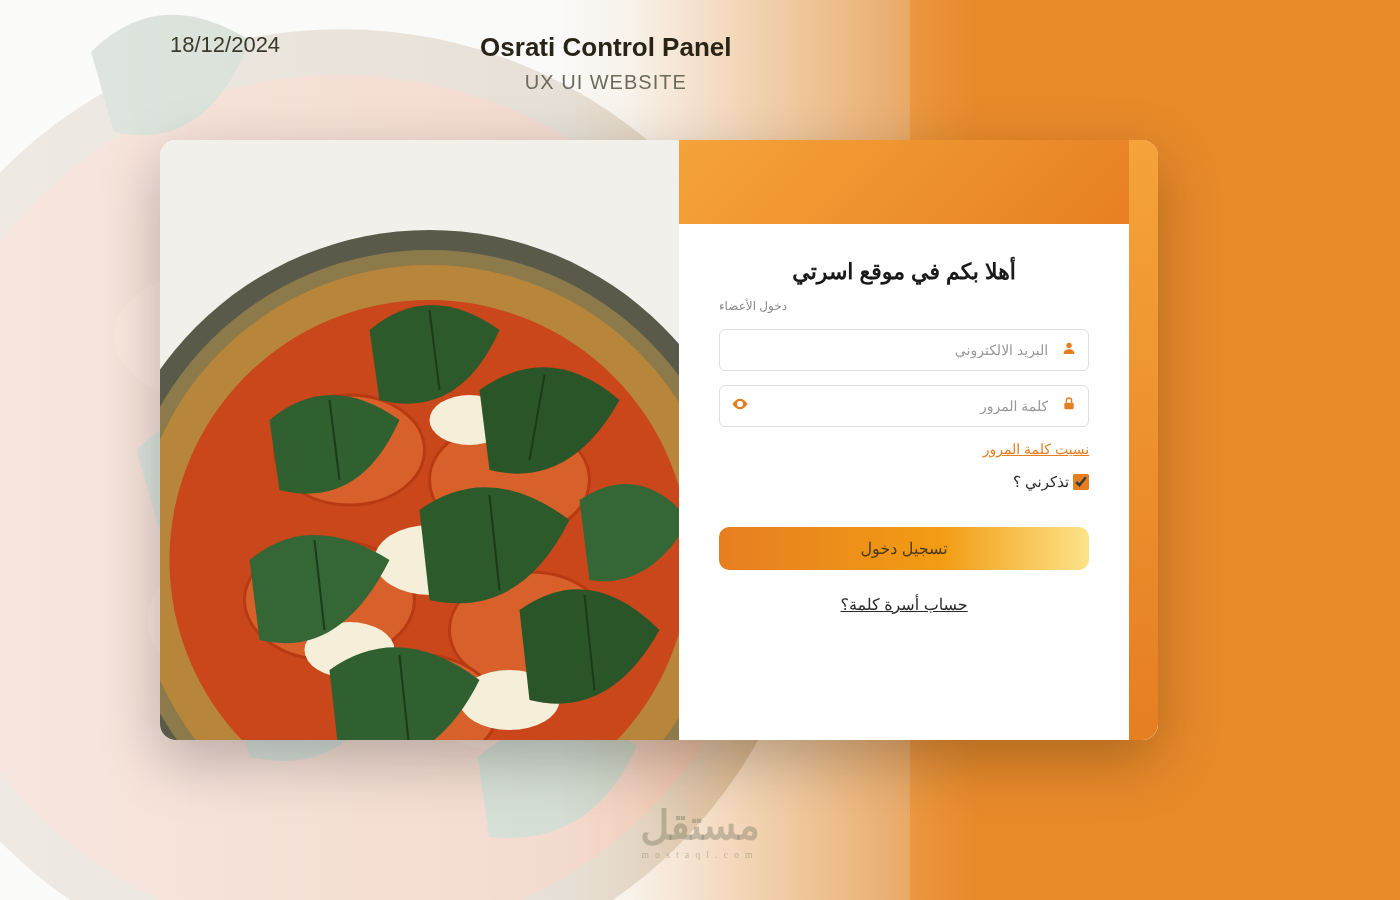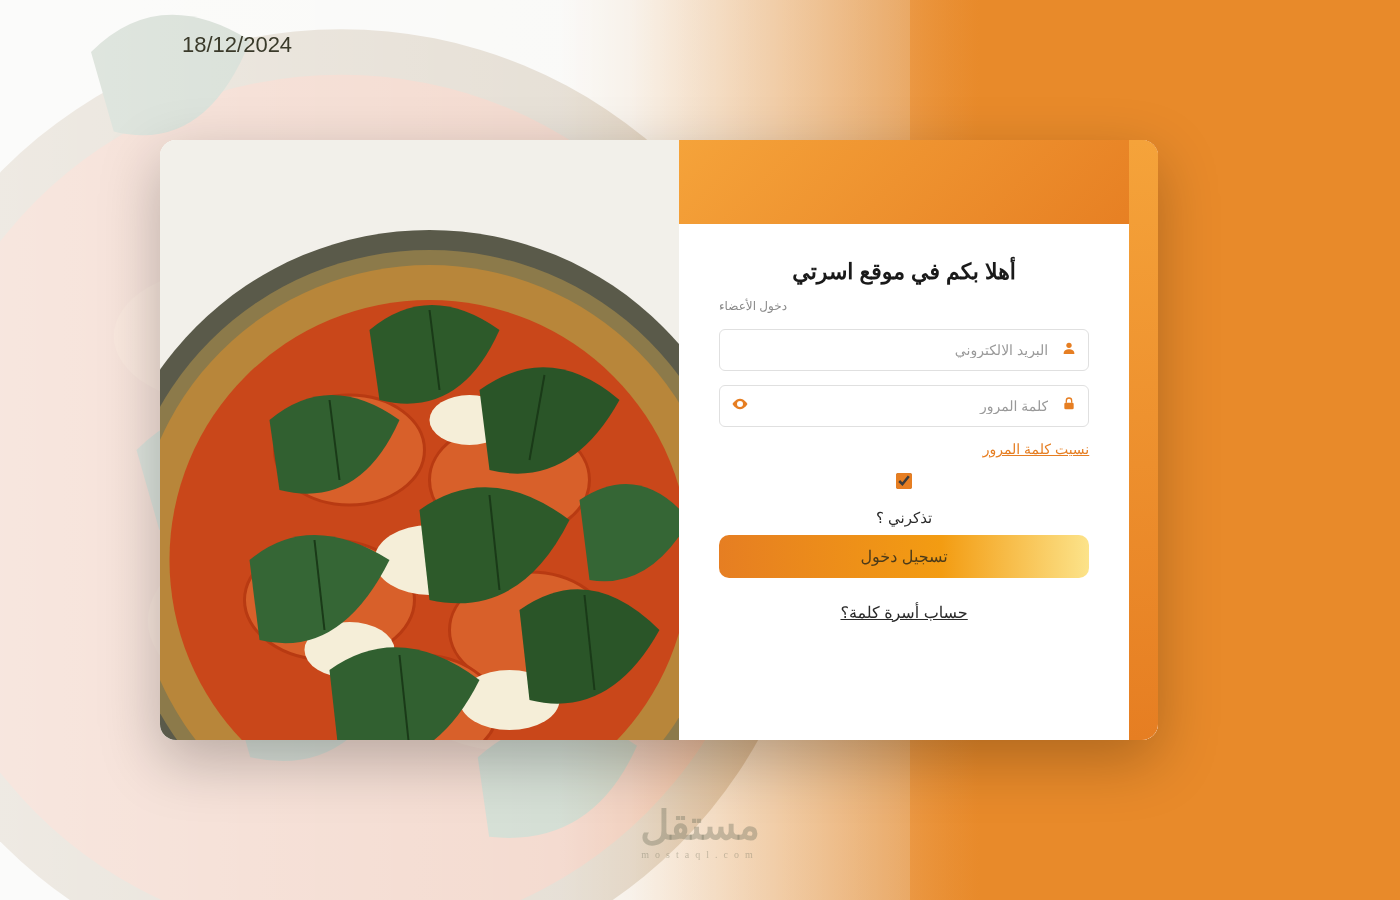--- a/index.html
+++ b/index.html
@@ -26,21 +26,20 @@
       height: 100%;
       background: linear-gradient(to right, rgba(255,255,255,0.6) 0%, rgba(255,255,255,0.4) 45%, rgba(232,138,42,0.3) 65%, #e88a2a 80%);
       z-index: 1;
     }
     .header {
       position: relative;
       z-index: 5;
       display: flex;
       align-items: flex-start;
       padding: 32px 60px 0 170px;
-      margin-left: 12px;
     }
     .date {
       font-size: 22px;
       color: #3a3a2a;
       font-weight: 400;
     }
     .title-block {
       margin-left: 200px;
       text-align: center;
     }
@@ -157,25 +156,24 @@
     .forgot {
       font-size: 14px;
       color: #e67e22;
       text-decoration: underline;
       margin-bottom: 16px;
       cursor: pointer;
     }
     .remember-row {
       display: flex;
       align-items: center;
-      gap: 20px;
-      margin-bottom: 8px;
+      gap: 4px;
+      margin-bottom: 36px;
       font-size: 15px;
       color: #2a2a2a;
-      flex-direction: column;
     }
     .remember-row input[type=checkbox] {
       width: 16px; height: 16px;
       accent-color: #e67e22;
       cursor: pointer;
     }
     .login-btn {
       width: 100%;
       padding: 12px;
       border: none;
@@ -225,20 +223,24 @@
   <path d="M120 450 Q180 390 260 430 Q230 530 140 520 Z" fill="#2a5528"></path>
   <path d="M330 500 Q400 440 480 490 Q440 590 350 570 Z" fill="#356635"></path>
   <path d="M200 650 Q270 590 350 640 Q310 740 220 720 Z" fill="#2d5a2a"></path>
   <path d="M420 720 Q490 660 560 710 Q520 800 430 790 Z" fill="#316030"></path>
   <path d="M80 100 Q140 40 220 90 Q180 190 100 170 Z" fill="#2a5528"></path>
 </svg>
 <div class="bg-gradient-overlay"></div>
 
 <div class="header">
   <div class="date">18/12/2024</div>
+  <div class="title-block">
+    <div class="main-title">Osrati Control Panel</div>
+    <div class="subtitle">UX UI WEBSITE</div>
+  </div>
 </div>
 
 <div class="card">
   <div class="card-image">
     <svg class="pizza-svg" viewBox="0 0 540 600" preserveAspectRatio="xMidYMid slice">
       <rect width="540" height="600" fill="#f2f0ea"></rect>
 
       <circle cx="280" cy="420" r="330" fill="#5a5a4a"></circle>
       <circle cx="280" cy="420" r="310" fill="#8c7a4a"></circle>
 

